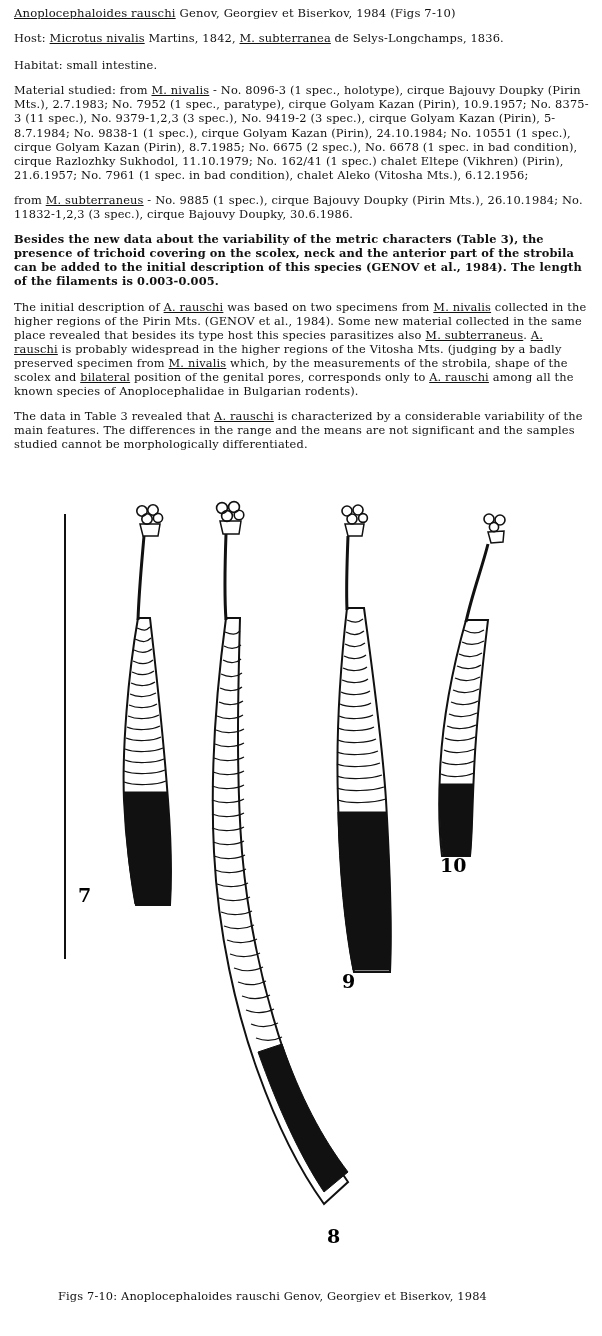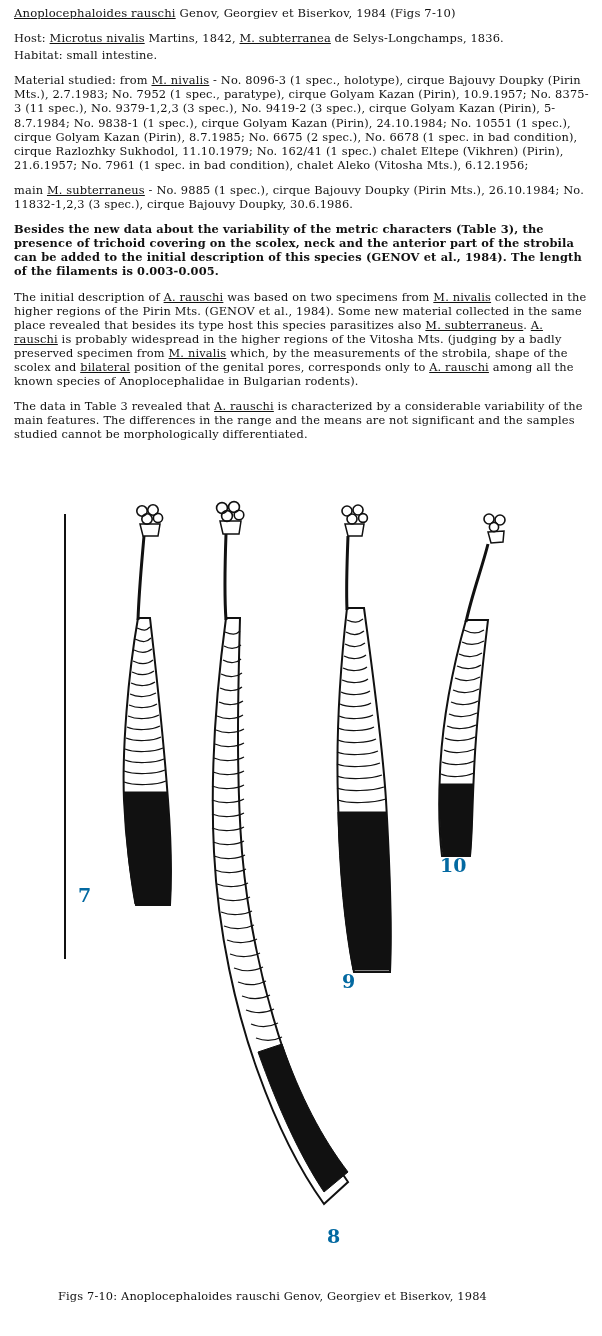--- a/index.html
+++ b/index.html
@@ -29,21 +29,21 @@
     width: 576px;
   }
   p {
     margin: 0 0 0 0;
     font-size: 11.4px;
     line-height: 14.1px;
     letter-spacing: 0.15px;
     text-align: left;
   }
   .blk { margin-bottom: 11px; }
-  .blk-tight { margin-bottom: 3px; }
+  .blk-tight { margin-bottom: 13px; }
   .u { text-decoration: underline; }
   .b { font-weight: bold; }
   .head-line { font-size: 11.6px; }
 
   
   .figure {
     position: absolute;
     left: 0;
     top: 492px;
     width: 602px;
@@ -55,21 +55,21 @@
     top: 22px;
     width: 2px;
     height: 445px;
     background: #111;
   }
   .fig-label {
     position: absolute;
     font-family: "DejaVu Serif", serif;
     font-size: 19px;
     font-weight: bold;
-    color: #0369a1;
+    color: #000000;
   }
   .caption {
     position: absolute;
     left: 14px;
     top: 1283px;
     width: 576px;
     font-size: 11.3px;
     line-height: 14px;
     margin-top: 6px;
   }
@@ -91,21 +91,21 @@
       <span>Host: </span><span class="u">Microtus nivalis</span><span> Martins, 1842, </span><span class="u">M. subterranea</span><span> de Selys-Longchamps, 1836.</span>
     </p>
 
     <p class="blk">Habitat: small intestine.</p>
 
     <p class="blk">
       <span>Material studied: from </span><span class="u">M. nivalis</span><span> - No. 8096-3 (1 spec., holotype), cirque Bajouvy Doupky (Pirin Mts.), 2.7.1983; No. 7952 (1 spec., paratype), cirque Golyam Kazan (Pirin),  10.9.1957; No. 8375-3 (11 spec.), No. 9379-1,2,3 (3 spec.), No. 9419-2 (3 spec.), cirque Golyam Kazan (Pirin), 5-8.7.1984; No. 9838-1 (1 spec.), cirque Golyam Kazan (Pirin), 24.10.1984; No. 10551 (1 spec.), cirque Golyam Kazan (Pirin), 8.7.1985; No. 6675 (2 spec.), No. 6678 (1 spec. in bad condition), cirque Razlozhky Sukhodol, 11.10.1979; No. 162/41 (1 spec.) chalet Eltepe (Vikhren) (Pirin), 21.6.1957; No. 7961 (1 spec. in bad condition), chalet Aleko (Vitosha Mts.), 6.12.1956;</span>
     </p>
 
     <p class="blk">
-      <span>main </span><span class="u">M. subterraneus</span><span> - No. 9885 (1 spec.), cirque Bajouvy Doupky (Pirin Mts.), 26.10.1984; No. 11832-1,2,3 (3 spec.), cirque Bajouvy Doupky, 30.6.1986.</span>
+      <span>from </span><span class="u">M. subterraneus</span><span> - No. 9885 (1 spec.), cirque Bajouvy Doupky (Pirin Mts.), 26.10.1984; No. 11832-1,2,3 (3 spec.), cirque Bajouvy Doupky, 30.6.1986.</span>
     </p>
 
     <p class="blk b">Besides the new data about the variability of the metric characters (Table 3), the presence of trichoid covering on the scolex, neck and the anterior part of the strobila can be added to the initial description of this species (GENOV et al., 1984). The length of the filaments is 0.003-0.005.</p>
 
 
     <p class="blk">
       <span>The initial description of </span><span class="u">A. rauschi</span><span> was based on two specimens from </span><span class="u">M. nivalis</span><span> collected in the higher regions of the Pirin Mts. (GENOV et al., 1984). Some new material collected in the same place revealed that besides its type host this species parasitizes also </span><span class="u">M. subterraneus</span><span>. </span><span class="u">A. rauschi</span><span> is probably widespread in the higher regions of the Vitosha Mts. (judging by a badly preserved specimen from </span><span class="u">M. nivalis</span><span> which, by the measurements of the strobila, shape of the scolex and </span><span class="u">bilateral</span><span> position of the genital pores, corresponds only to </span><span class="u">A. rauschi</span><span> among all the known species of Anoplocephalidae in Bulgarian rodents).</span>
     </p>
 
     <p class="blk">

